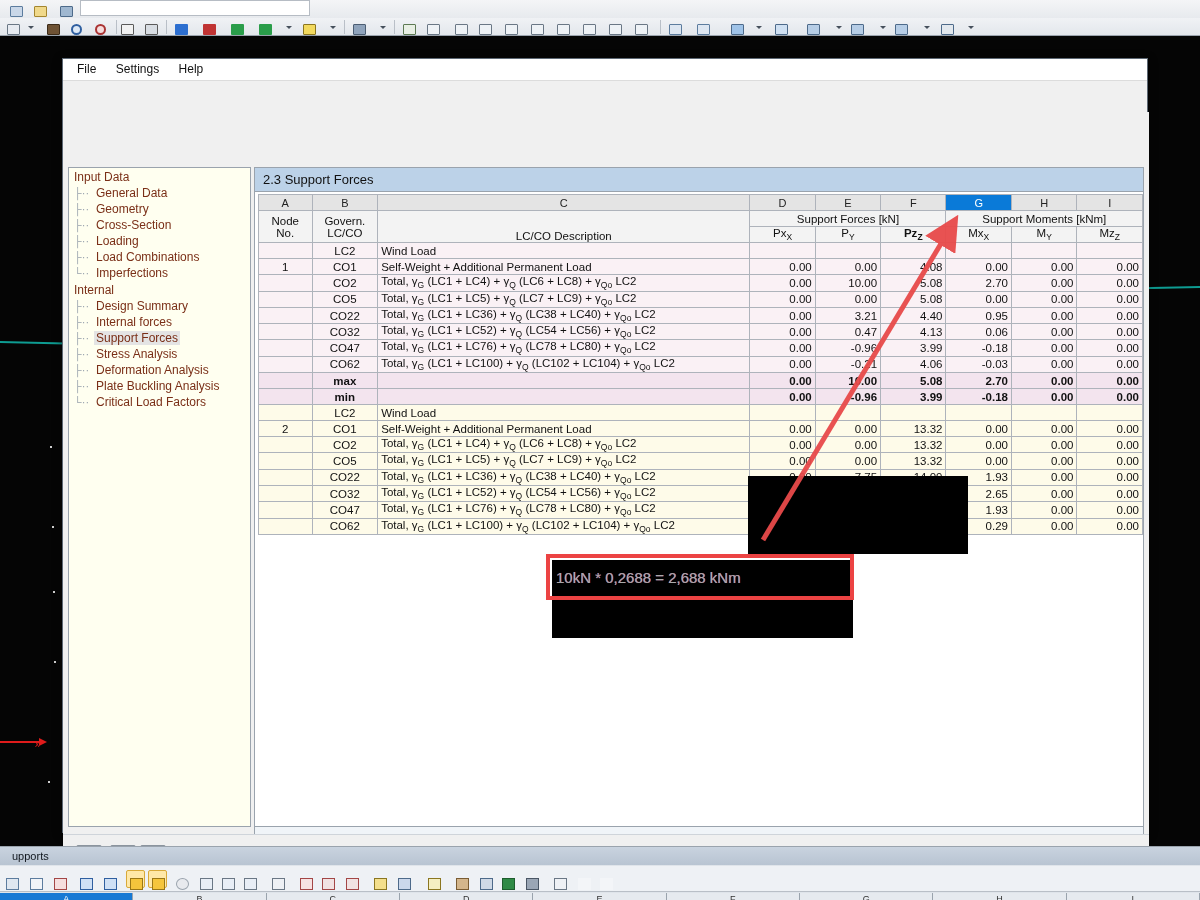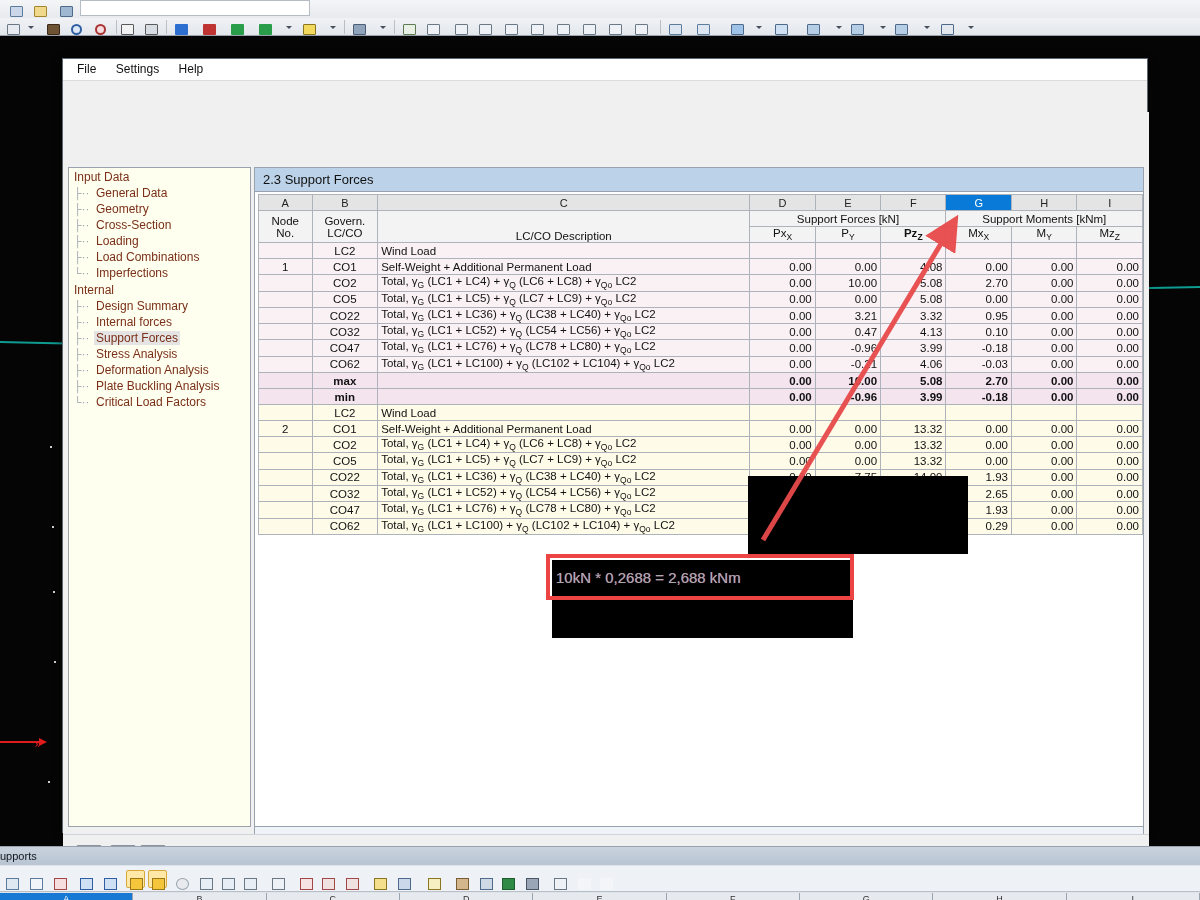--- a/index.html
+++ b/index.html
@@ -70,21 +70,21 @@
   }
 
   
   #bottom-bar {
     position: absolute; left: 0; top: 846px; width: 1200px; height: 54px;
     background: #dfe4ea; border-top: 1px solid #9aa3ad;
   }
   #bottom-title {
     position: absolute; left: 0; top: 0; width: 1200px; height: 18px;
     background: linear-gradient(#c9d3df,#b8c4d2);
-    font-size: 11px; color: #10161d; line-height: 18px; padding-left: 0px;
+    font-size: 11px; color: #10161d; line-height: 18px; padding-left: 12px;
   }
   #bottom-icon-row {
     position: absolute; left: 0; top: 19px; width: 1200px; height: 26px;
     background: #eef1f5; border-bottom: 1px solid #b9bfc7;
   }
   .bic {
     position: absolute; top: 4px; width: 19px; height: 18px;
     border: 1px solid transparent; border-radius: 2px;
   }
   .bic.active { background: #ffe8a8; border-color: #d8a93a; }
@@ -498,33 +498,33 @@
               <td class="num">0.00</td>
               <td class="num">0.00</td>
               <td class="num">0.00</td>
             </tr>
             <tr class="band-pink">
               <td class="cA"></td>
               <td class="cB">CO22</td>
               <td class="cC">Total, <span class="gam">γ</span><span class="sub-sm">G</span> (LC1 + LC36) + <span class="gam">γ</span><span class="sub-sm">Q</span> (LC38 + LC40) + <span class="gam">γ</span><span class="sub-sm">Qo</span> LC2</td>
               <td class="num">0.00</td>
               <td class="num">3.21</td>
-              <td class="num">3.32</td>
+              <td class="num">4.40</td>
               <td class="num">0.95</td>
               <td class="num">0.00</td>
               <td class="num">0.00</td>
             </tr>
             <tr class="band-pink">
               <td class="cA"></td>
               <td class="cB">CO32</td>
               <td class="cC">Total, <span class="gam">γ</span><span class="sub-sm">G</span> (LC1 + LC52) + <span class="gam">γ</span><span class="sub-sm">Q</span> (LC54 + LC56) + <span class="gam">γ</span><span class="sub-sm">Qo</span> LC2</td>
               <td class="num">0.00</td>
               <td class="num">0.47</td>
               <td class="num">4.13</td>
-              <td class="num">0.10</td>
+              <td class="num">0.06</td>
               <td class="num">0.00</td>
               <td class="num">0.00</td>
             </tr>
             <tr class="band-pink">
               <td class="cA"></td>
               <td class="cB">CO47</td>
               <td class="cC">Total, <span class="gam">γ</span><span class="sub-sm">G</span> (LC1 + LC76) + <span class="gam">γ</span><span class="sub-sm">Q</span> (LC78 + LC80) + <span class="gam">γ</span><span class="sub-sm">Qo</span> LC2</td>
               <td class="num">0.00</td>
               <td class="num">-0.96</td>
               <td class="num">3.99</td>

